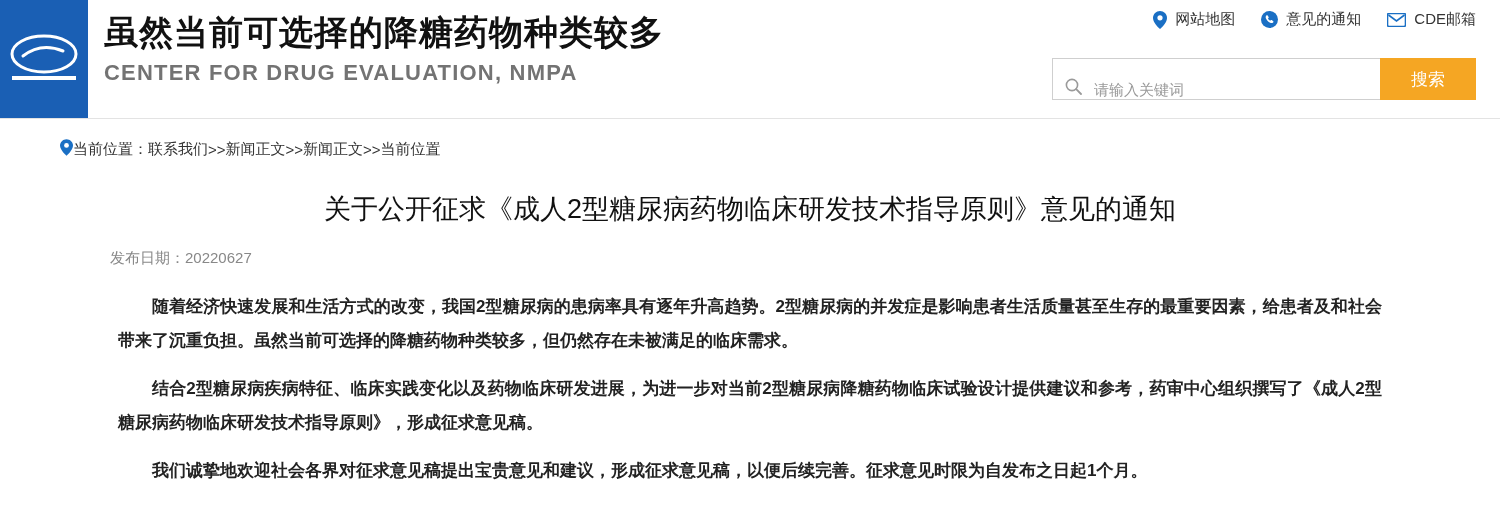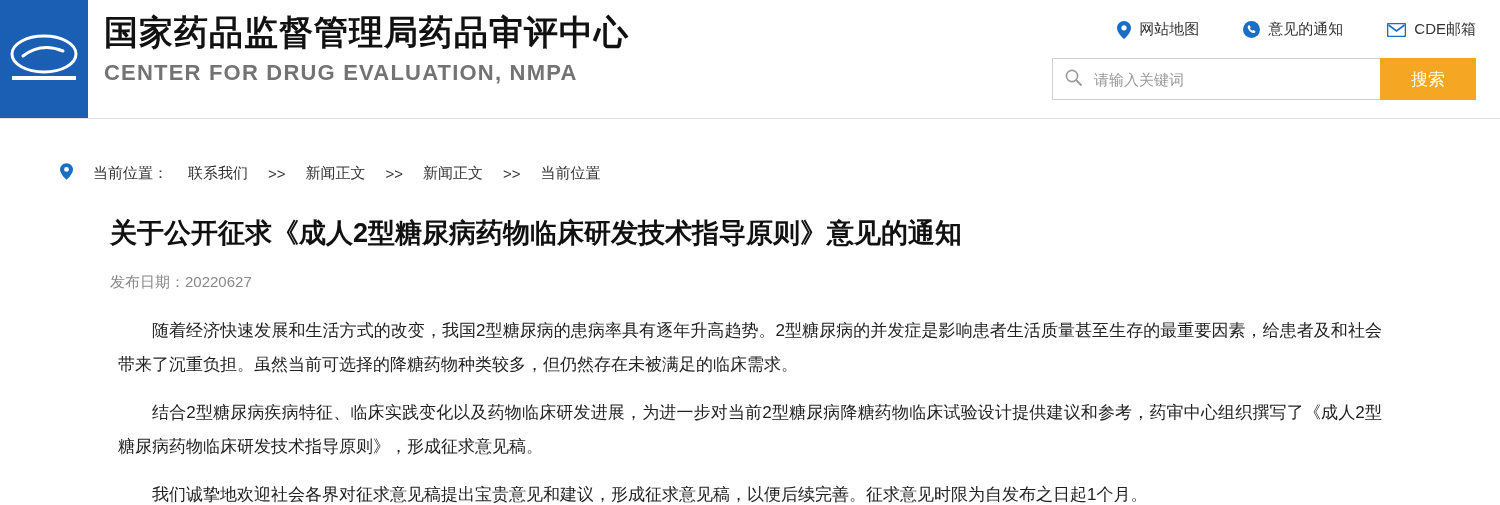--- a/index.html
+++ b/index.html
@@ -58,24 +58,24 @@
     font-weight: bold;
     letter-spacing: 1.2px;
     color: #737373;
     line-height: 34px;
     white-space: nowrap;
   }
 
   .header-links {
     position: absolute;
     right: 24px;
-    top: 20px;
-    display: flex;
-    align-items: center;
-    gap: 44px;
+    top: 10px;
+    display: flex;
+    align-items: center;
+    gap: 26px;
   }
   .hlink {
     display: flex;
     align-items: center;
     gap: 8px;
     font-size: 15px;
     color: #333333;
     cursor: pointer;
     white-space: nowrap;
   }
@@ -87,22 +87,22 @@
     top: 58px;
     display: flex;
     align-items: stretch;
     height: 42px;
   }
   .search-box {
     width: 328px;
     border: 1px solid #cfcfcf;
     border-right: none;
     display: flex;
-    align-items: center;
-    padding: 8px 12px;
+    align-items: flex-end;
+    padding: 0 12px;
     box-sizing: border-box;
     background: #fff;
   }
   .search-box input {
     border: none;
     outline: none;
     font-size: 15px;
     color: #333;
     width: 100%;
     margin-left: 10px;
@@ -115,54 +115,56 @@
     background: #f5a623;
     color: #ffffff;
     font-size: 17px;
     border: none;
     cursor: pointer;
     font-family: "Liberation Sans", "DejaVu Sans", sans-serif;
   }
 
   
   .breadcrumb {
-    margin: 44px 0 0 60px;
-    display: flex;
-    align-items: center;
-    gap: 20px;
+    margin: 20px 0 0 60px;
+    display: flex;
+    align-items: center;
+    gap: 0;
     font-size: 15px;
     color: #333;
   }
   .breadcrumb a {
     color: #333;
     text-decoration: none;
     cursor: pointer;
   }
   .breadcrumb .sep { color: #333; }
 
   
   .article {
     margin: 0 auto;
     width: 1280px;
     padding-top: 30px;
   }
   .art-title {
+    text-align: center;
     font-size: 27px;
-    font-weight: bold;
+    font-weight: normal;
     color: #111;
     line-height: 40px;
   }
   .art-date {
     font-size: 15px;
     color: #888;
     margin-top: 20px;
   }
   .art-body {
     margin-top: 22px;
     padding: 0 8px;
+    font-weight: bold;
   }
   .art-body p {
     margin: 0 0 14px 0;
     font-size: 17px;
     line-height: 34px;
     color: #222;
     text-indent: 2em;
     text-align: justify;
   }
 </style>
@@ -175,21 +177,21 @@
     <span class="logo-mark">
       <svg width="70" height="54" viewBox="0 0 70 54" xmlns="http://www.w3.org/2000/svg">
         <ellipse cx="35" cy="22" rx="32" ry="18" fill="none" stroke="#ffffff" stroke-width="3"></ellipse>
         <path d="M14 24 q18 -14 40 -5" fill="none" stroke="#ffffff" stroke-width="3" stroke-linecap="round"></path>
         <rect x="3" y="44" width="64" height="4" fill="#ffffff"></rect>
       </svg>
     </span>
   </div>
 
   <div class="title-block">
-    <div class="title-cn">国家药品监督管理局药品审评中心</div>
+    <div class="title-cn">虽然当前可选择的降糖药物种类较多</div>
     <div class="title-en">CENTER FOR DRUG EVALUATION, NMPA</div>
   </div>
 
   <div class="header-links">
 
     <div class="hlink">
       <span class="ico">
         <svg width="14" height="18" viewBox="0 0 14 18" xmlns="http://www.w3.org/2000/svg">
           <path d="M7 0C3.2 0 0 3.1 0 6.9 0 12 7 18 7 18s7-6 7-11.1C14 3.1 10.8 0 7 0z" fill="#1a6fc4"></path>
           <circle cx="7" cy="6.8" r="2.6" fill="#ffffff"></circle>

